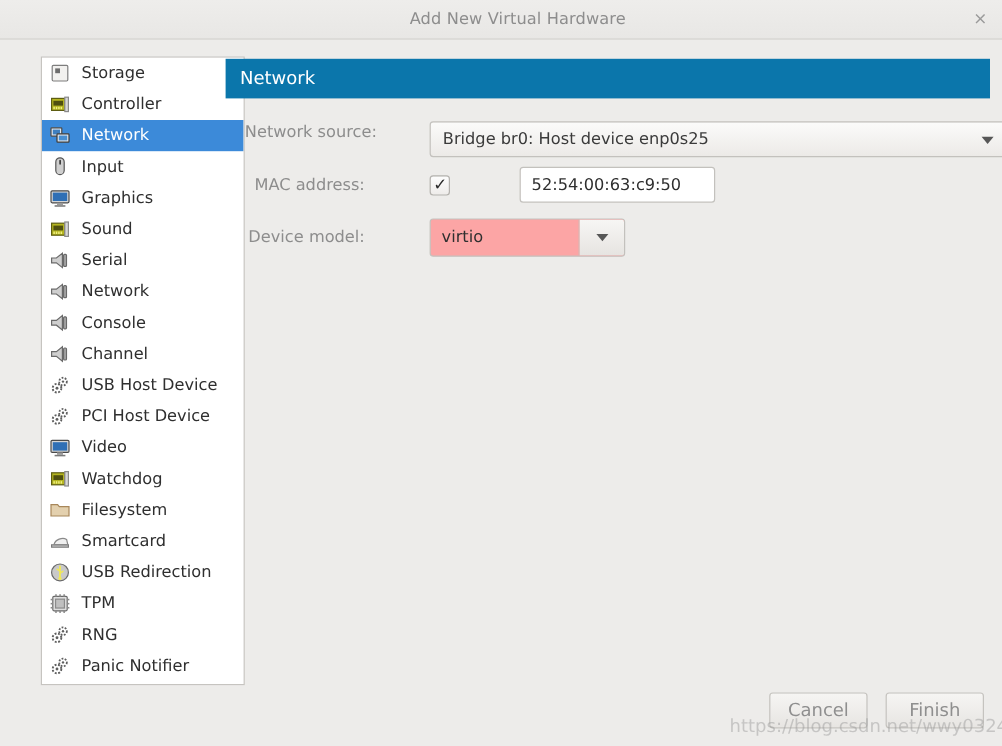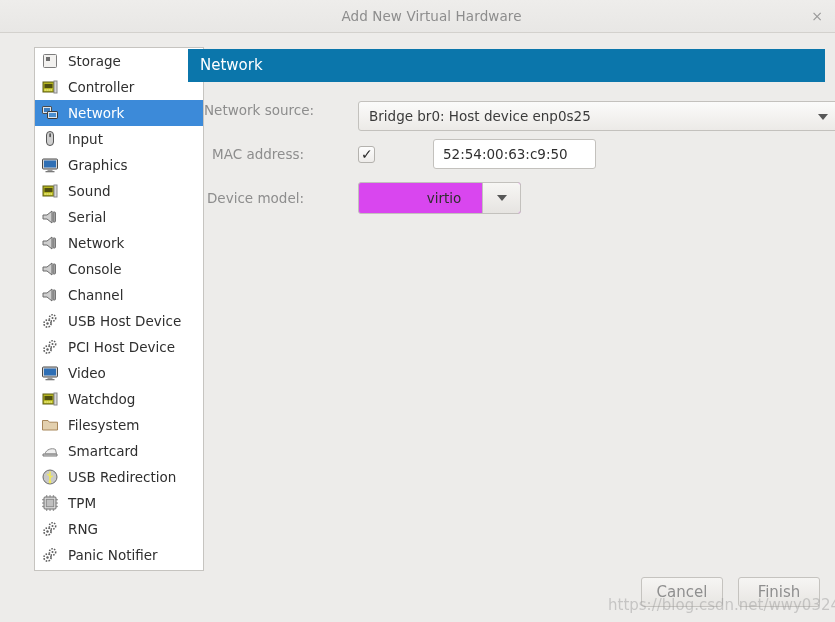--- a/index.html
+++ b/index.html
@@ -161,26 +161,25 @@
     top: 12px;
   }
 
   
   .combo-split {
     position: relative;
     height: 32px;
     width: 163px;
     border: 1px solid #c3c1bd;
     border-radius: 3px;
-    background: #d946ef;
+    background: #fca5a5;
     box-sizing: border-box;
     display: flex;
     align-items: center;
     cursor: pointer;
-    justify-content: center;
   }
   .combo-split .combo-value {
     padding-left: 9px;
     font-size: 13.5px;
     color: #2f2f2f;
   }
   .combo-split .combo-btn {
     position: absolute;
     right: 0; top: 0;
     width: 38px;

